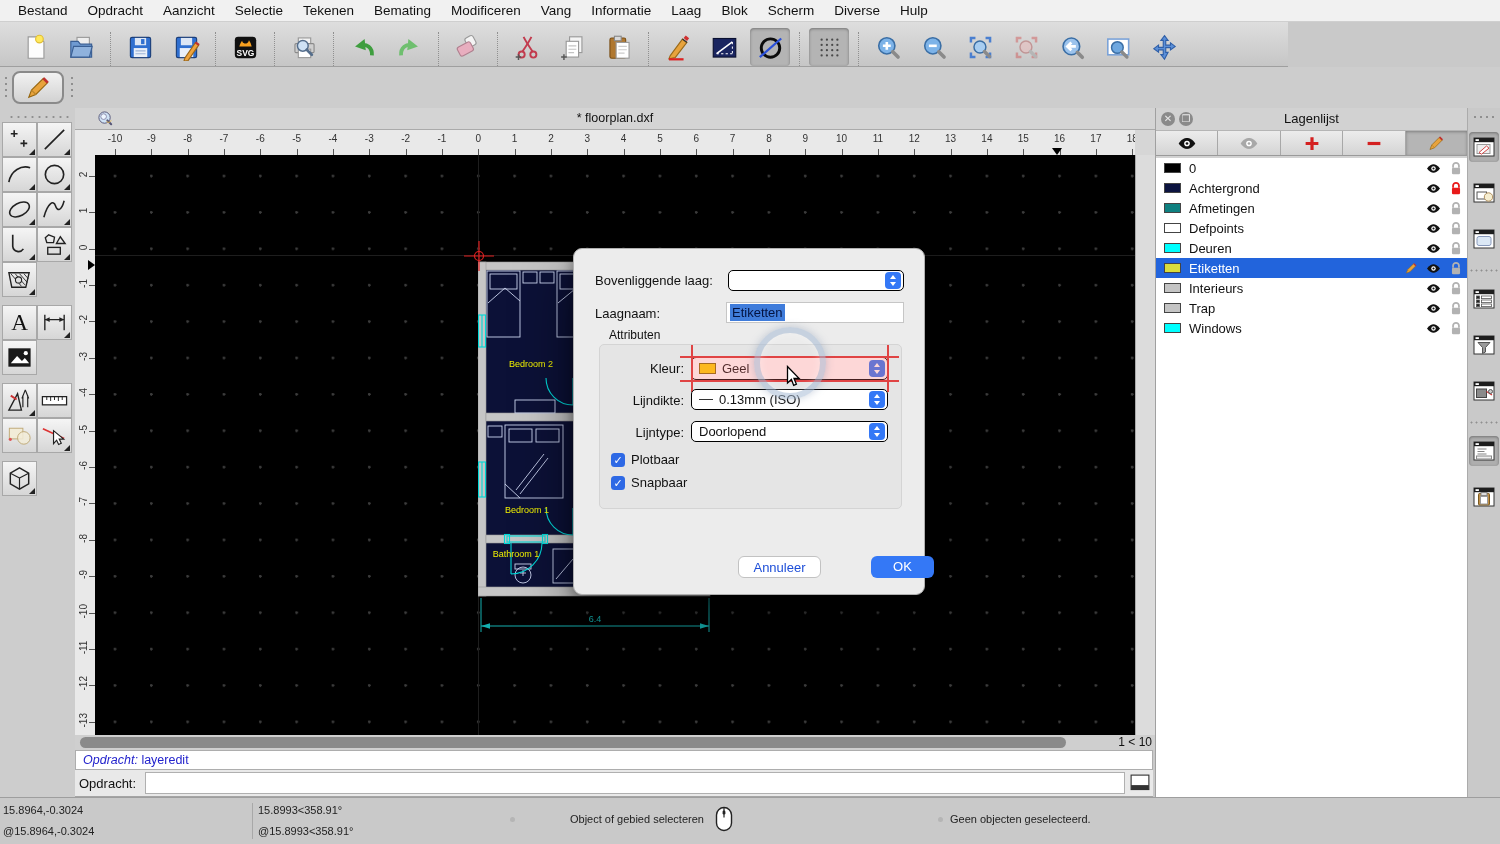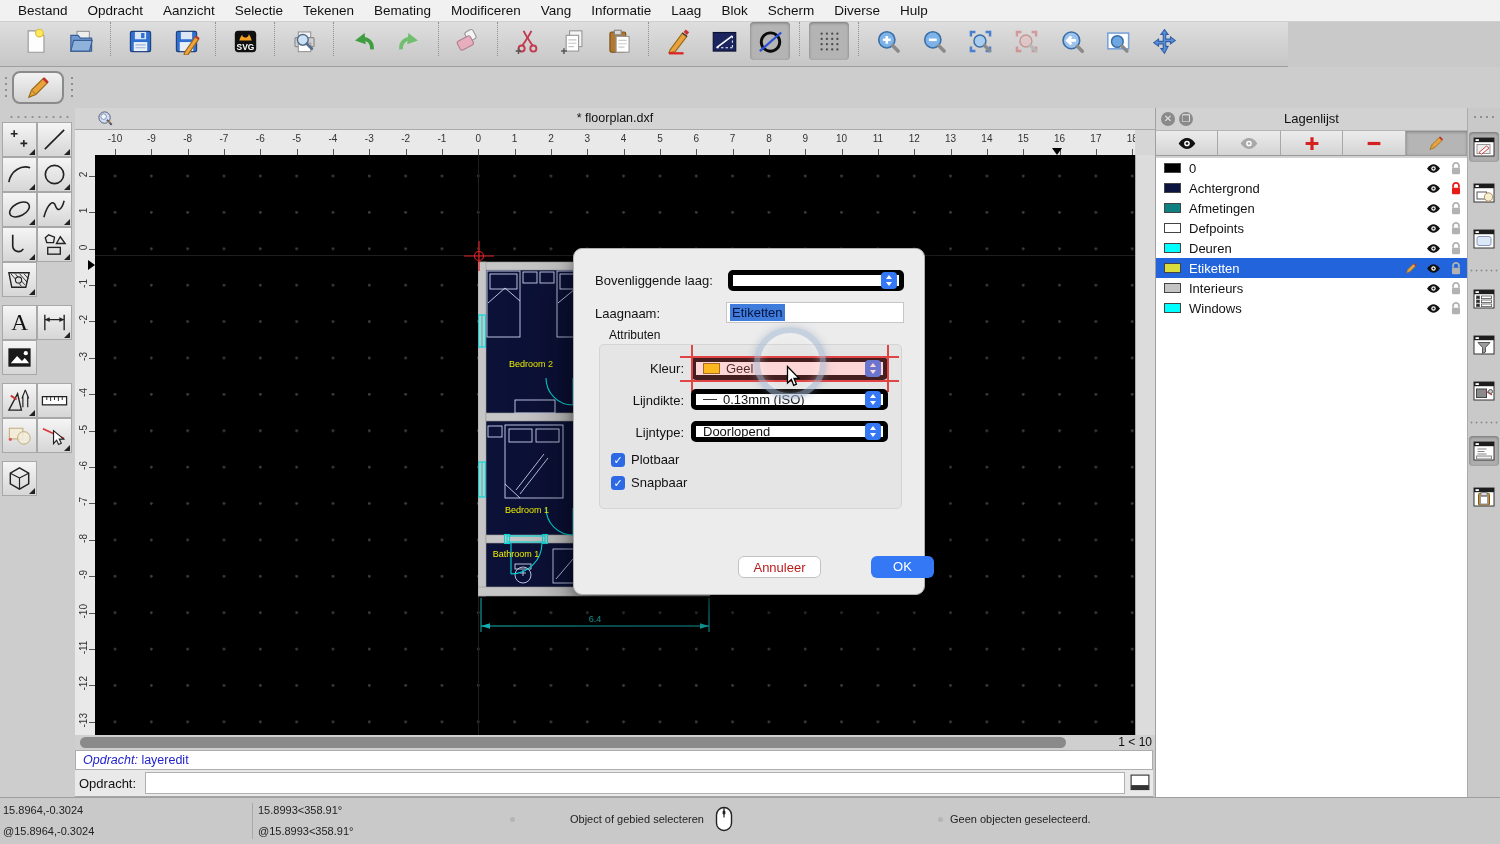--- a/index.html
+++ b/index.html
@@ -8,21 +8,21 @@
   #root { position:relative; width:1500px; height:844px; background:#c9c9c9; }
 
   
   #menubar { position:absolute; left:0; top:0; width:1500px; height:22px;
     background:#f1f1f1; border-bottom:1px solid #cfcfcf; display:flex; align-items:center; padding-left:8px; }
   .menu-item { font-size:13.5px; color:#111; padding:0 10px; height:22px; line-height:22px; }
 
   
   #toolbar { position:absolute; left:0; top:22px; width:1288px; height:45px;
     background:linear-gradient(#dedede,#c6c6c6); border-bottom:1px solid #9f9f9f;
-    display:flex; align-items:flex-start; padding-left:12px; }
+    display:flex; align-items:flex-end; padding-left:12px; }
   .tb-btn { width:40px; height:38px; margin:0 3px; display:flex; align-items:center; justify-content:center; border-radius:4px; }
   .tb-btn svg { width:27px; height:27px; }
   .tb-btn.active { background:#b4b4b4; box-shadow:inset 0 1px 3px rgba(0,0,0,.35); }
   .tb-btn.disabled { opacity:.45; }
   .tb-sep { width:1px; height:34px; margin:0 6px; border-left:1px dotted #909090; }
 
   
   #subtoolbar { position:absolute; left:0; top:67px; width:1500px; height:41px; background:#cdcdcd; }
   #current-tool { position:absolute; left:12px; top:4px; width:52px; height:33px; border:2px solid #8a8a8a;
     border-radius:8px; background:linear-gradient(#f2f2f2,#d2d2d2); display:flex; align-items:center; justify-content:center; }
@@ -123,40 +123,40 @@
   .dock-btn.active { background:#aeaeae; box-shadow:inset 0 1px 3px rgba(0,0,0,.35); }
   .dock-btn svg { width:26px; height:26px; }
   .dock-sep { width:30px; height:6px; margin:4px 0;
     background-image:radial-gradient(circle,#8f8f8f .9px,transparent 1.1px); background-size:5px 5px; background-position:0 2px; background-repeat:repeat-x; }
 
   
   #dialog { position:absolute; left:573px; top:248px; width:352px; height:347px; background:#ececec;
     border:1px solid #b0b0b0; border-radius:9px; box-shadow:0 22px 55px rgba(0,0,0,.5), 0 4px 14px rgba(0,0,0,.35);
     font-size:13px; color:#111; z-index:50; }
   .dlg-label { position:absolute; white-space:nowrap; }
-  .dropdown { position:absolute; height:21px; background:#fff; border:5px solid #000000; border-radius:5px;
+  .dropdown { position:absolute; height:21px; background:#fff; border:1px solid #000000; border-radius:5px;
     display:flex; align-items:center; padding:0 2px 0 7px; font-size:13px; }
   .dropdown .dtext { flex:1; white-space:nowrap; overflow:hidden; }
   .stepper { width:16px; height:17px; background:#3478f6; border-radius:4px; margin-left:4px; position:relative; flex:none; }
   .stepper::before { content:""; position:absolute; left:4.5px; top:3px; border-left:3.5px solid transparent;
     border-right:3.5px solid transparent; border-bottom:4px solid #fff; }
   .stepper::after { content:""; position:absolute; left:4.5px; bottom:3px; border-left:3.5px solid transparent;
     border-right:3.5px solid transparent; border-top:4px solid #fff; }
   #dlg-name-field { position:absolute; left:152px; top:53px; width:178px; height:21px; background:#fff;
     border:1px solid #c6c6c6; display:flex; align-items:center; padding-left:3px; }
   #dlg-name-field .selval { background:#3f7cdb; color:#041341; padding:1px 2px; font-size:13px; }
   #dlg-group { position:absolute; left:25px; top:95px; width:303px; height:165px; background:#e5e5e5;
     border:1px solid #d4d4d4; border-radius:5px; }
   .mini-swatch { width:17px; height:11px; border:1px solid #8a6a00; margin-right:6px; flex:none; }
   .dash { width:14px; height:0; border-top:1.6px solid #333; margin-right:6px; flex:none; }
   .checkrow { position:absolute; display:flex; align-items:center; }
   .checkbox { width:14px; height:14px; background:#2e69e5; border-radius:3.5px; color:#fff; font-size:11px;
     line-height:14px; text-align:center; margin-right:6px; }
   .btn { position:absolute; height:22px; border-radius:6px; font-size:13px; text-align:center; line-height:22px; }
-  #btn-cancel { left:164px; top:307px; width:83px; background:#fff; border:1px solid #c2c2c2; color:#b91c1c; }
+  #btn-cancel { left:164px; top:307px; width:83px; background:#fff; border:1px solid #c2c2c2; color:#1d4ed8; }
   #btn-ok { left:265px; top:307px; width:63px; background:#3478f6; color:#fff;margin-left:32px; }
 
   
   .hl { position:absolute; background:rgba(248,110,110,.28); }
   .hl-line { position:absolute; background:#e04444; }
 
   
   #magnifier { position:absolute; left:754px; top:327px; width:72px; height:72px; border-radius:50%;
     border:6px solid rgba(168,188,214,.55); box-shadow:0 0 9px rgba(120,140,170,.4), inset 0 0 9px rgba(255,255,255,.35);
     z-index:60; }
@@ -878,20 +878,33 @@
               <path d="M2 10c3.5-5 7-6.5 10-6.5S18.5 5 22 10c-3.5 5-7 6.5-10 6.5S5.5 15 2 10z" fill="#111"></path>
               <circle cx="12" cy="10" r="3.4" fill="#fff"></circle>
               <circle cx="12" cy="10" r="1.6" fill="#111"></circle>
             </svg></span>
           <span class="row-lock"><svg viewBox="0 0 16 19" style="width: 100%; height: 100%;">
               <path d="M4 9V6.5a4 4 0 0 1 8 0V9" fill="none" stroke="#b2b2b2" stroke-width="2.4"></path>
               <rect x="2.5" y="9" width="11" height="9" rx="1.8" fill="#b2b2b2"></rect>
             </svg></span>
         </div>
         <div class="layer-row">
+          <span class="swatch" style="background: rgb(196, 196, 196);"></span>
+          <span class="lname">Trap</span>
+          <span class="row-eye"><svg viewBox="0 0 24 20" style="width: 100%; height: 100%;">
+              <path d="M2 10c3.5-5 7-6.5 10-6.5S18.5 5 22 10c-3.5 5-7 6.5-10 6.5S5.5 15 2 10z" fill="#111"></path>
+              <circle cx="12" cy="10" r="3.4" fill="#fff"></circle>
+              <circle cx="12" cy="10" r="1.6" fill="#111"></circle>
+            </svg></span>
+          <span class="row-lock"><svg viewBox="0 0 16 19" style="width: 100%; height: 100%;">
+              <path d="M4 9V6.5a4 4 0 0 1 8 0V9" fill="none" stroke="#b2b2b2" stroke-width="2.4"></path>
+              <rect x="2.5" y="9" width="11" height="9" rx="1.8" fill="#b2b2b2"></rect>
+            </svg></span>
+        </div>
+        <div class="layer-row">
           <span class="swatch" style="background: rgb(0, 255, 255);"></span>
           <span class="lname">Windows</span>
           <span class="row-eye"><svg viewBox="0 0 24 20" style="width: 100%; height: 100%;">
               <path d="M2 10c3.5-5 7-6.5 10-6.5S18.5 5 22 10c-3.5 5-7 6.5-10 6.5S5.5 15 2 10z" fill="#111"></path>
               <circle cx="12" cy="10" r="3.4" fill="#fff"></circle>
               <circle cx="12" cy="10" r="1.6" fill="#111"></circle>
             </svg></span>
           <span class="row-lock"><svg viewBox="0 0 16 19" style="width: 100%; height: 100%;">
               <path d="M4 9V6.5a4 4 0 0 1 8 0V9" fill="none" stroke="#b2b2b2" stroke-width="2.4"></path>
               <rect x="2.5" y="9" width="11" height="9" rx="1.8" fill="#b2b2b2"></rect>

